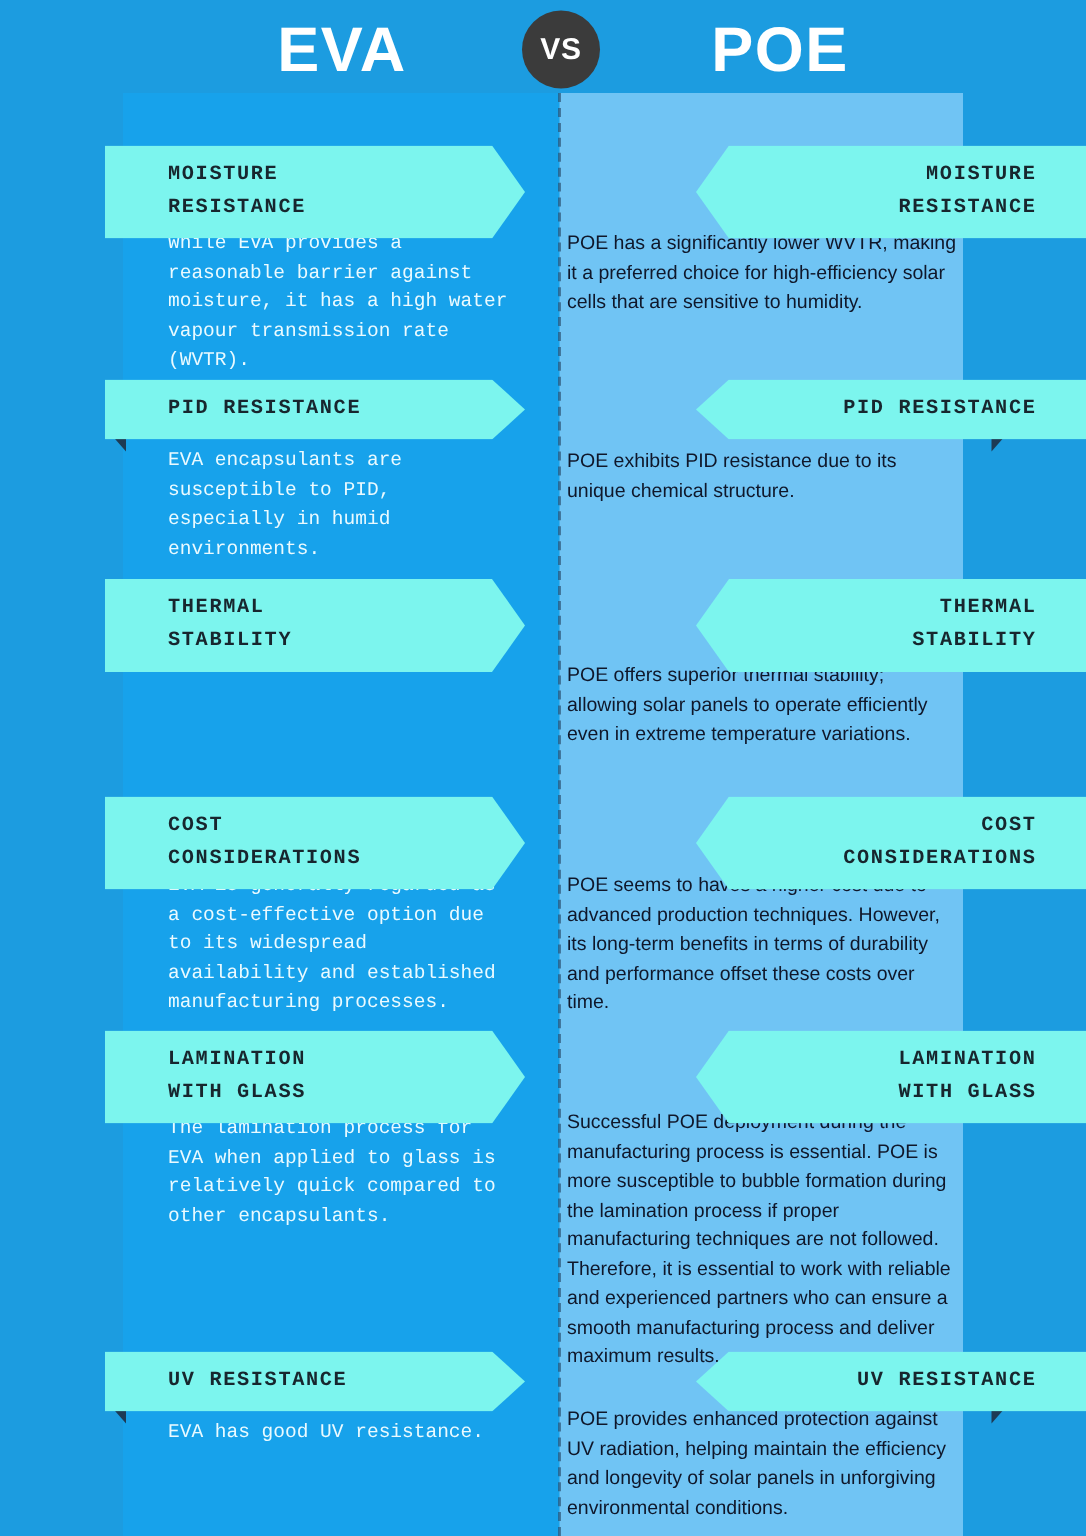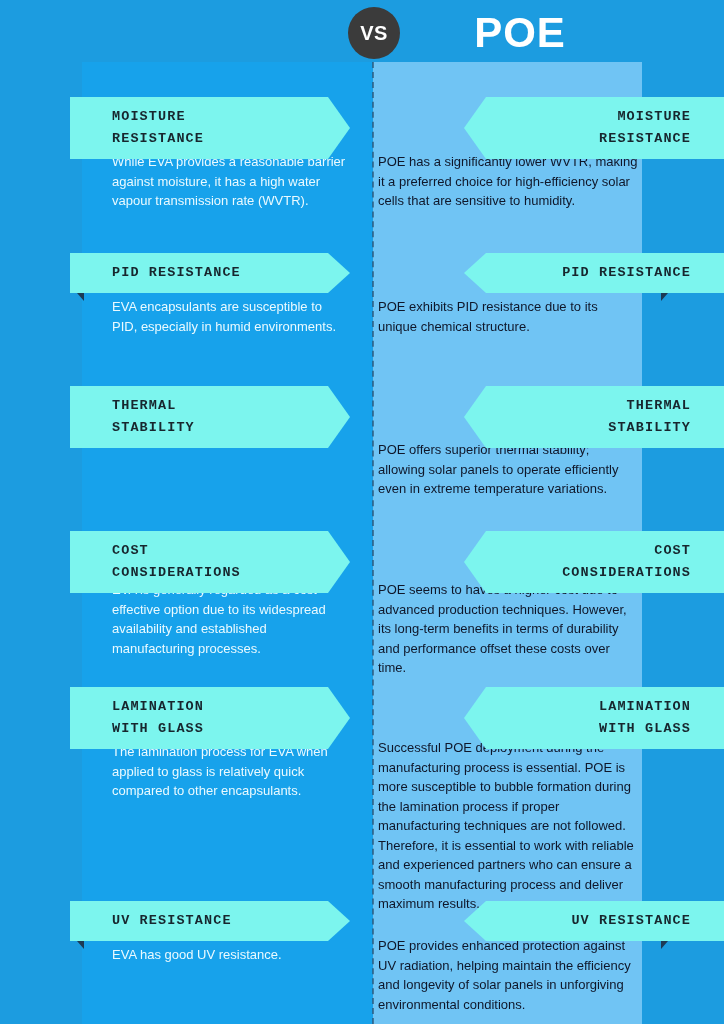--- a/index.html
+++ b/index.html
@@ -159,37 +159,39 @@
     position: absolute;
     font-size: 13px;
     line-height: 19.5px;
     z-index: 3;
   }
   .body-l {
     left: 112px;
     width: 234px;
     color: #eafaff;
     text-align: left;
+    font-family: Liberation Mono, monospace;
   }
   .body-r {
     left: 378px;
     width: 262px;
     color: #0f172a;
   }
 </style>
 </head>
 <body>
 
 <div class="infographic">
 
   <div class="panel panel-left"></div>
   <div class="panel panel-right"></div>
   <div class="divider"></div>
 
   <div class="header">
+    <div class="title title-left">EVA</div>
     <div class="vs-badge">VS</div>
     <div class="title title-right">POE</div>
   </div>
 
   <div class="col-left">
 
     <div class="fold fold-l" style="top:141px"></div>
     <div class="ribbon ribbon-l" style="top:97px">
       <div>MOISTURE</div>
       <div>RESISTANCE</div>

